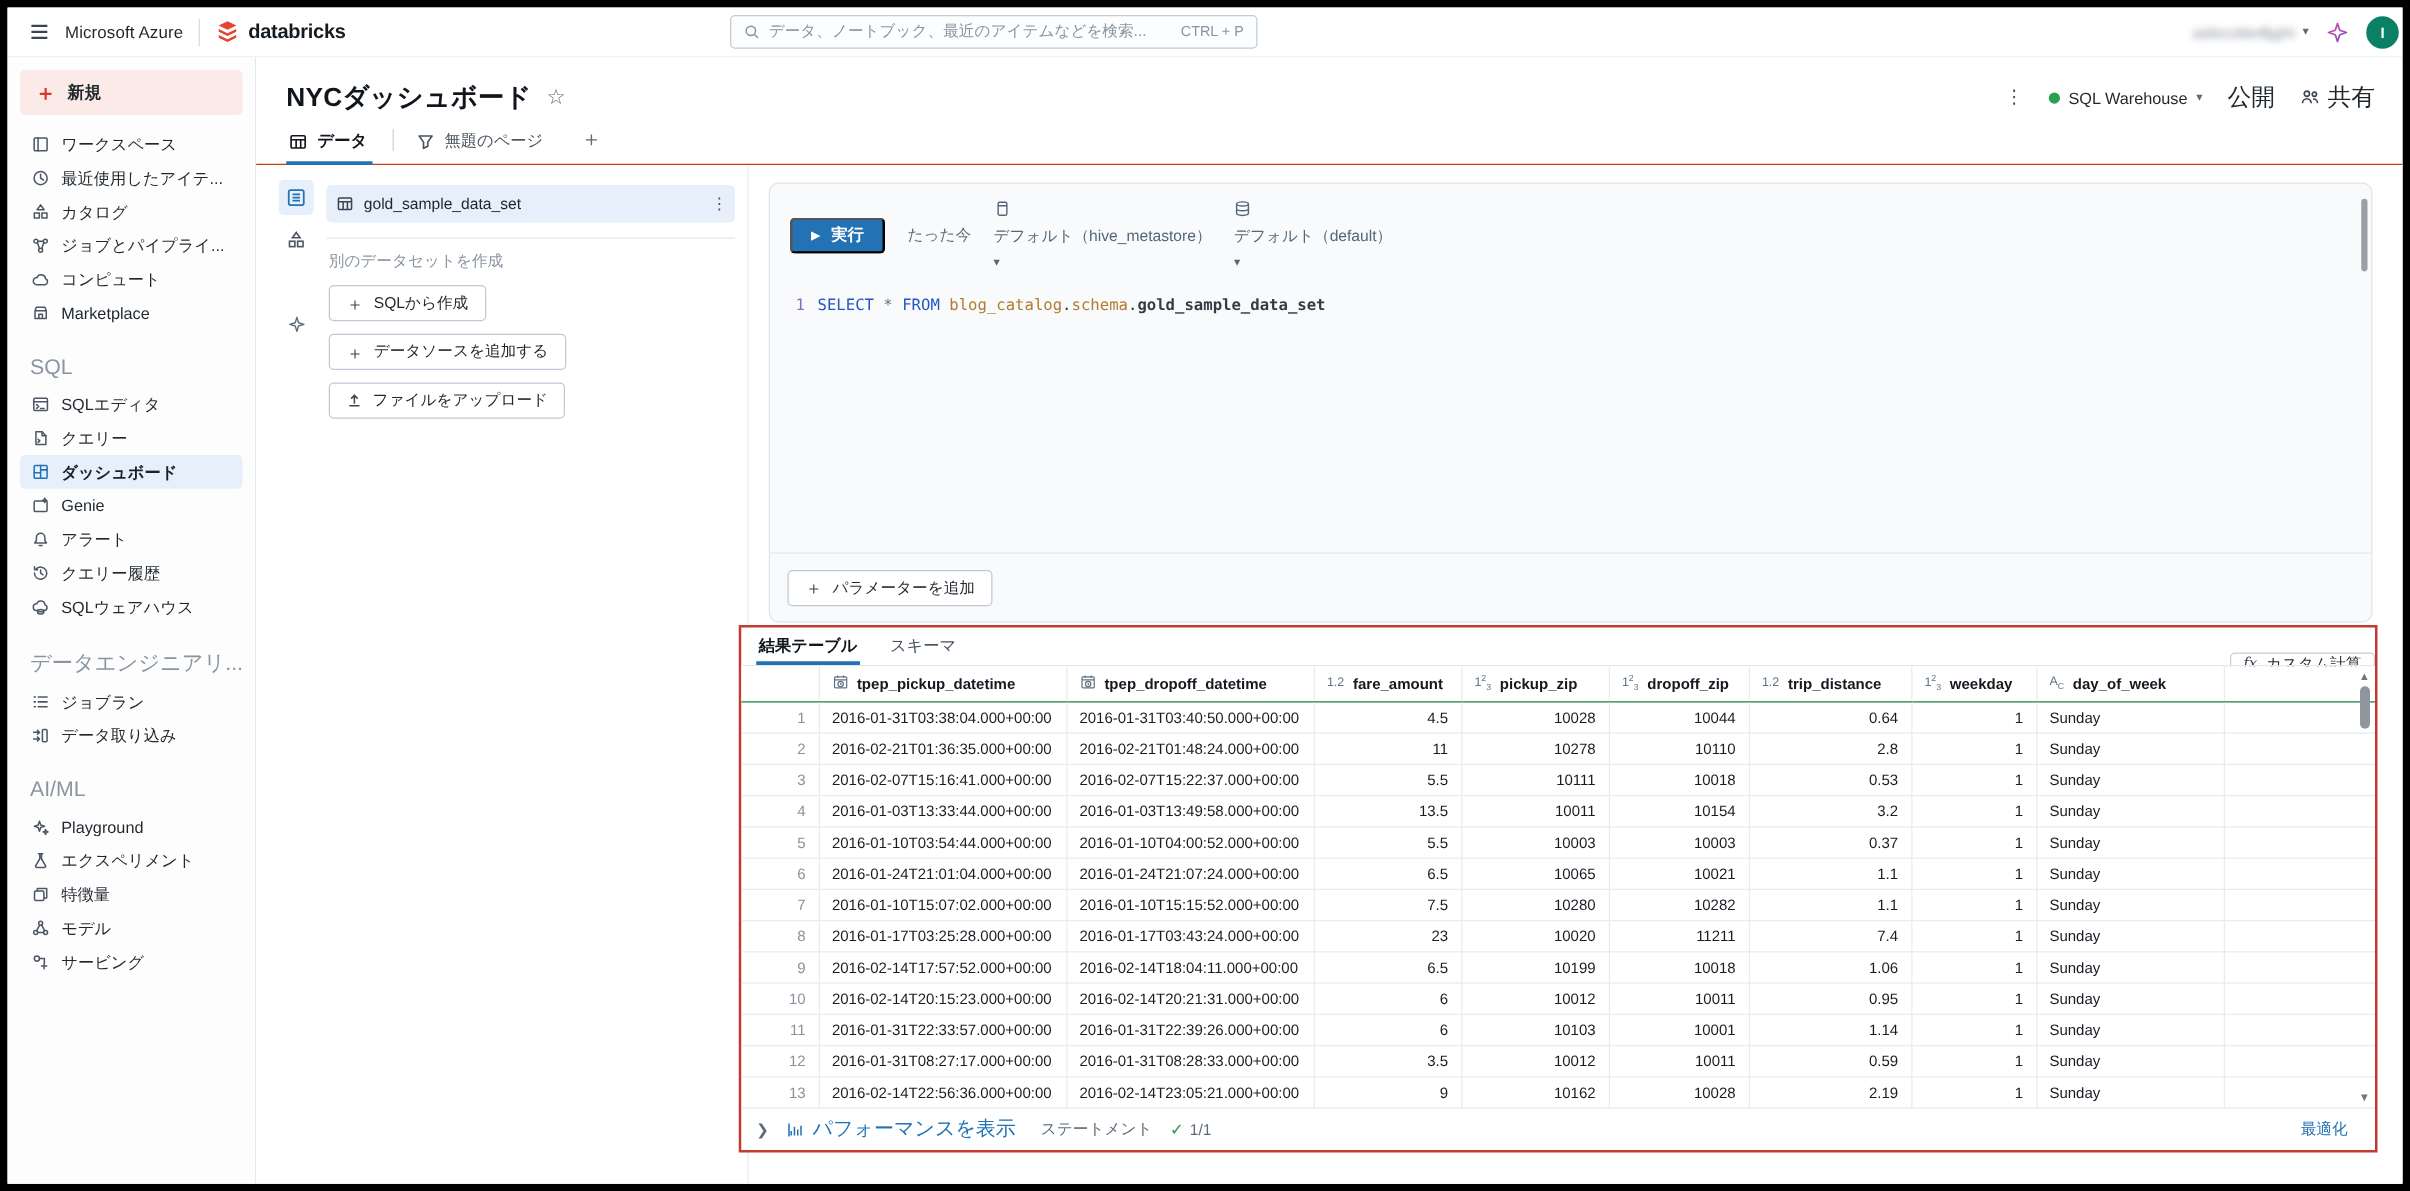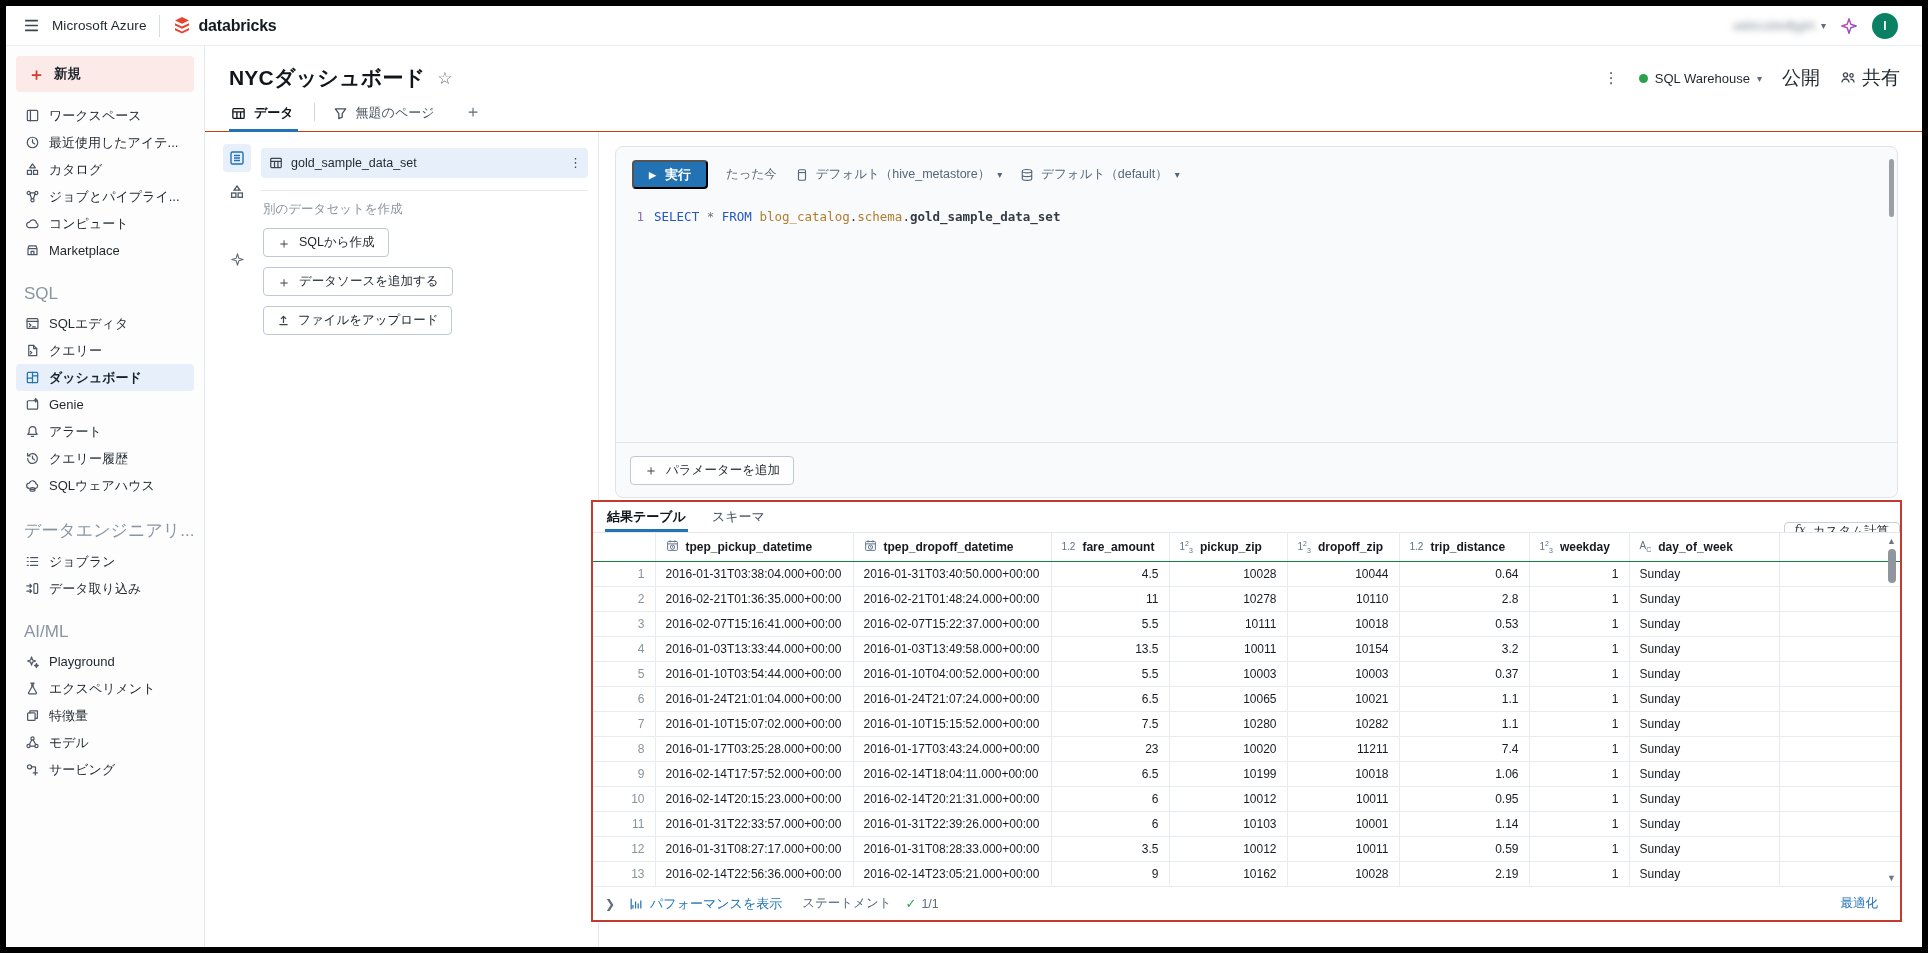--- a/index.html
+++ b/index.html
@@ -1,21 +1,21 @@
 <!DOCTYPE html>
 <html><head>
 <meta charset="utf-8">
 <style>
   * { margin:0; padding:0; box-sizing:border-box; }
   html,body { width:1928px; height:953px; font-family:"Liberation Sans","DejaVu Sans",sans-serif; background:#000; }
   .frame { position:relative; width:1928px; height:953px; border:6px solid #000; background:#fff; overflow:hidden; }
   .inner { position:relative; width:1916px; height:941px; background:#fff; display:flex; flex-direction:column; }
 
   
-  .topbar { height:40px; flex:0 0 40px; display:flex; align-items:center; padding:0 24px 0 12px; border-bottom:1px solid #ebedf0; background:#fff; }
+  .topbar { height:40px; flex:0 0 40px; display:flex; align-items:center; padding:0 3px 0 12px; border-bottom:1px solid #ebedf0; background:#fff; }
   .hamburger { width:26px; height:26px; display:flex; align-items:center; justify-content:center; color:#3c454f; cursor:pointer; }
   .azure-label { font-size:13.5px; color:#1f272d; margin:0 10px 0 8px; letter-spacing:.1px; }
   .tb-divider { width:1px; height:22px; background:#d7dce1; margin:0 12px 0 2px; }
   .db-logo { display:flex; align-items:center; gap:7px; }
   .db-mark { color:#e8432e; display:flex; }
   .db-word { font-size:16px; font-weight:bold; color:#131a20; letter-spacing:-.2px; }
   .searchbox { position:absolute; left:578px; top:6px; width:422px; height:27px; border:1px solid #c2cad2; border-radius:4px; background:#fcfdfe; display:flex; align-items:center; padding:0 10px; gap:7px; }
   .searchbox .ph { flex:1; font-size:12.5px; color:#8a95a1; white-space:nowrap; overflow:hidden; }
   .searchbox .kbd { font-size:11.5px; color:#8a95a1; white-space:nowrap; }
   .tb-right { margin-left:auto; display:flex; align-items:center; gap:14px; }
@@ -80,21 +80,21 @@
   .ds-btn { display:inline-flex; align-items:center; gap:8px; height:29px; border:1px solid #c0c8d2; border-radius:4px; background:#fff; padding:0 13px; font-size:12.5px; color:#1f272d; cursor:pointer; margin:0 0 10px 2px; }
   .ds-btn .bi { color:#3c454f; font-size:14px; line-height:1; display:flex; }
 
   
   .work { flex:1; min-width:0; position:relative; padding:14px 24px 0 16px; background:#fff; }
   .sql-card { position:relative; height:352px; background:#f9fafb; border:1px solid #e0e4e9; border-radius:8px; }
   .sql-toolbar { display:flex; align-items:center; gap:18px; padding:13px 16px 0 16px; }
   .run-btn { display:flex; align-items:center; gap:9px; height:29px; padding:0 15px; background:#2272b4; border-radius:4px; color:#fff; font-size:13px; font-weight:bold; cursor:pointer; }
   .run-btn .tri { font-size:9px; }
   .last-run { font-size:12.5px; color:#5f6b7a; }
-  .sel { display:flex; align-items:center; gap:7px; cursor:pointer; color:#53677b; }
+  .sel { display:flex; gap:7px; cursor:pointer; color:#53677b;flex-direction:column; }
   .sel .si { display:flex; color:#53677b; }
   .sel .sl { font-size:12.5px; }
   .sel .chev { color:#53677b; }
   .editor { padding:20px 16px 0 14px; display:flex; gap:10px; font-family:"DejaVu Sans Mono","Liberation Mono",monospace; font-size:12.5px; }
   .lnum { color:#8e6bbf; width:14px; text-align:right; }
   .tok-kw { color:#2457c5; }
   .tok-op { color:#6b7480; }
   .tok-id { color:#b07d2f; }
   .tok-dot { color:#30363c; }
   .tok-tbl { color:#343b44; font-weight:bold; }
@@ -121,21 +121,21 @@
   .typ sup { font-size:7px; } .typ sub { font-size:7px; }
   td.num, th.num { text-align:right; }
   td.rown { color:#8a929c; text-align:right; padding-right:12px; }
   td.cell { color:#181d23; }
   .vsb { position:absolute; right:2px; top:2px; bottom:2px; width:13px; display:flex; flex-direction:column; align-items:center; }
   .vsb .arr { color:#6f7780; font-size:9px; line-height:12px; cursor:pointer; }
   .vsb .thumb { width:8px; height:34px; background:#8f969e; border-radius:4px; margin-top:2px; cursor:pointer; }
   .vsb .sp { flex:1; }
   .res-footer { flex:0 0 34px; display:flex; align-items:center; padding:0 22px 0 12px; gap:14px; border-top:1px solid #e8ebef; }
   .rf-chev { color:#5f6b7a; font-size:12px; cursor:pointer; }
-  .perf-link { display:flex; align-items:center; gap:7px; color:#2272b4; font-size:13px; cursor:pointer; }
+  .perf-link { display:flex; align-items:center; gap:7px; color:#2272b4; font-size:16px; cursor:pointer; }
   .stmt { color:#5f6b7a; font-size:12.5px; margin-left:6px; }
   .stmt-ok { display:flex; align-items:center; gap:5px; color:#5f6b7a; font-size:12.5px; }
   .okmark { color:#2e9e5b; font-size:13px; }
   .optimize { margin-left:auto; color:#2272b4; font-size:12.5px; cursor:pointer; }
 </style>
 </head>
 <body>
 
 <div class="frame">
 <div class="inner">
@@ -150,20 +150,30 @@
     <div class="tb-divider"></div>
     <div class="db-logo">
       <span class="db-mark">
         <svg width="20" height="20" viewBox="0 0 20 20" fill="#e8432e">
               <path d="M10 1 17 4.4 10 7.8 3 4.4Z"></path>
               <path d="M3 7.2 10 10.6 17 7.2 17 9.4 10 12.8 3 9.4Z"></path>
               <path d="M3 12 10 15.4 17 12 17 14.2 10 17.6 3 14.2Z"></path>
             </svg>
       </span>
       <span class="db-word">databricks</span>
+    </div>
+    <div class="searchbox">
+      <span style="color:#8a95a1;display:flex;">
+        <svg width="13" height="13" viewBox="0 0 16 16" fill="none" stroke="currentColor" stroke-width="1.5">
+              <circle cx="7" cy="7" r="4.6"></circle>
+              <path d="M10.6 10.6 14 14"></path>
+            </svg>
+      </span>
+      <span class="ph">データ、ノートブック、最近のアイテムなどを検索...</span>
+      <span class="kbd">CTRL + P</span>
     </div>
     <div class="tb-right">
       <div class="ws-switch">
         <span class="ws-redacted">aabbccddeeffgghh</span>
         <span class="chev">▾</span>
       </div>
       <span style="display:flex;cursor:pointer;">
         <svg width="18" height="18" viewBox="0 0 20 20">
               <defs>
                 <linearGradient id="spk" x1="0" y1="0" x2="1" y2="1">

